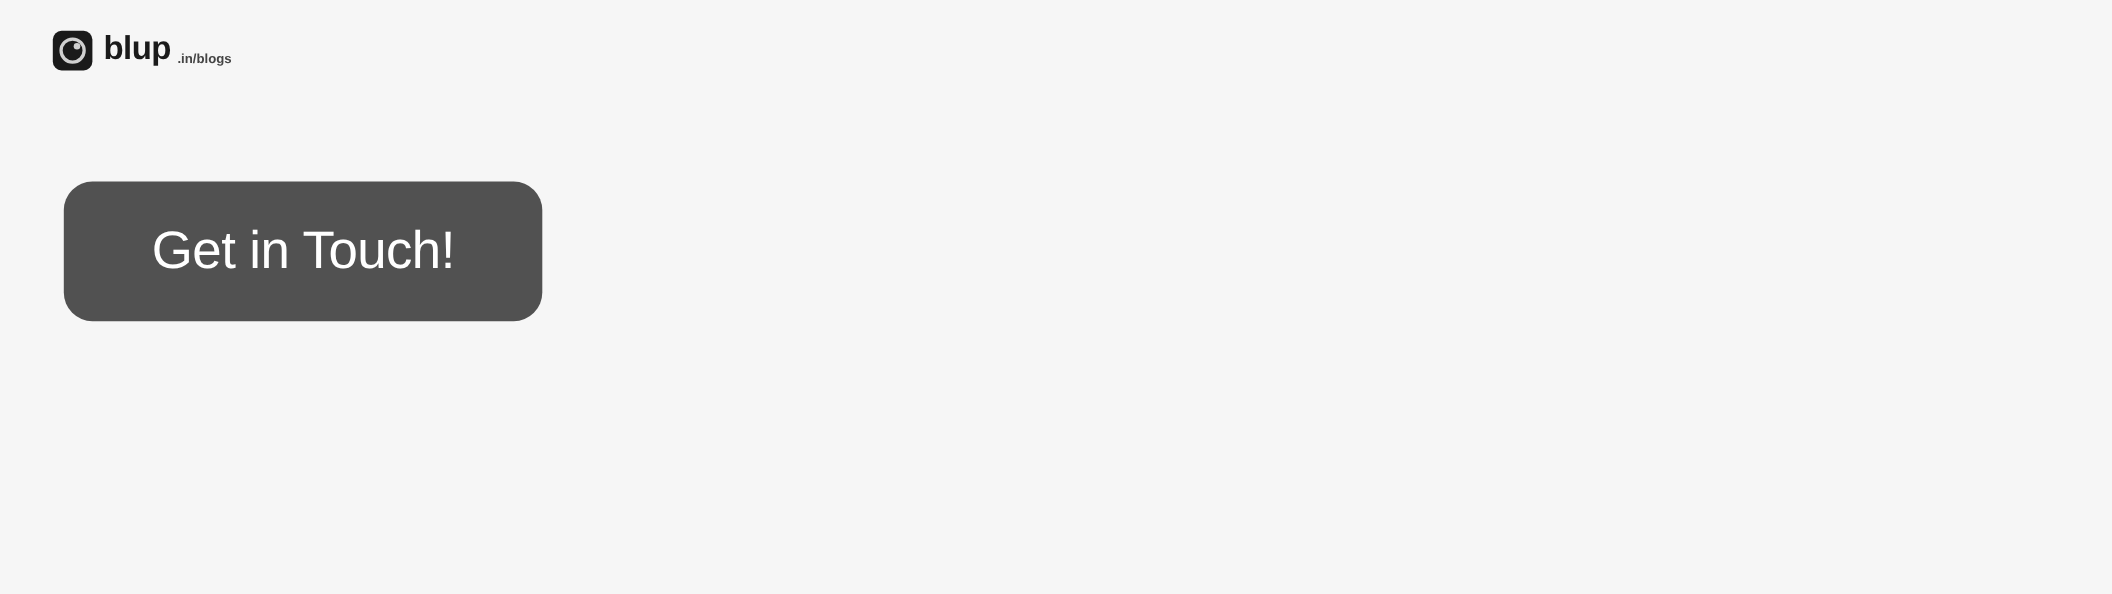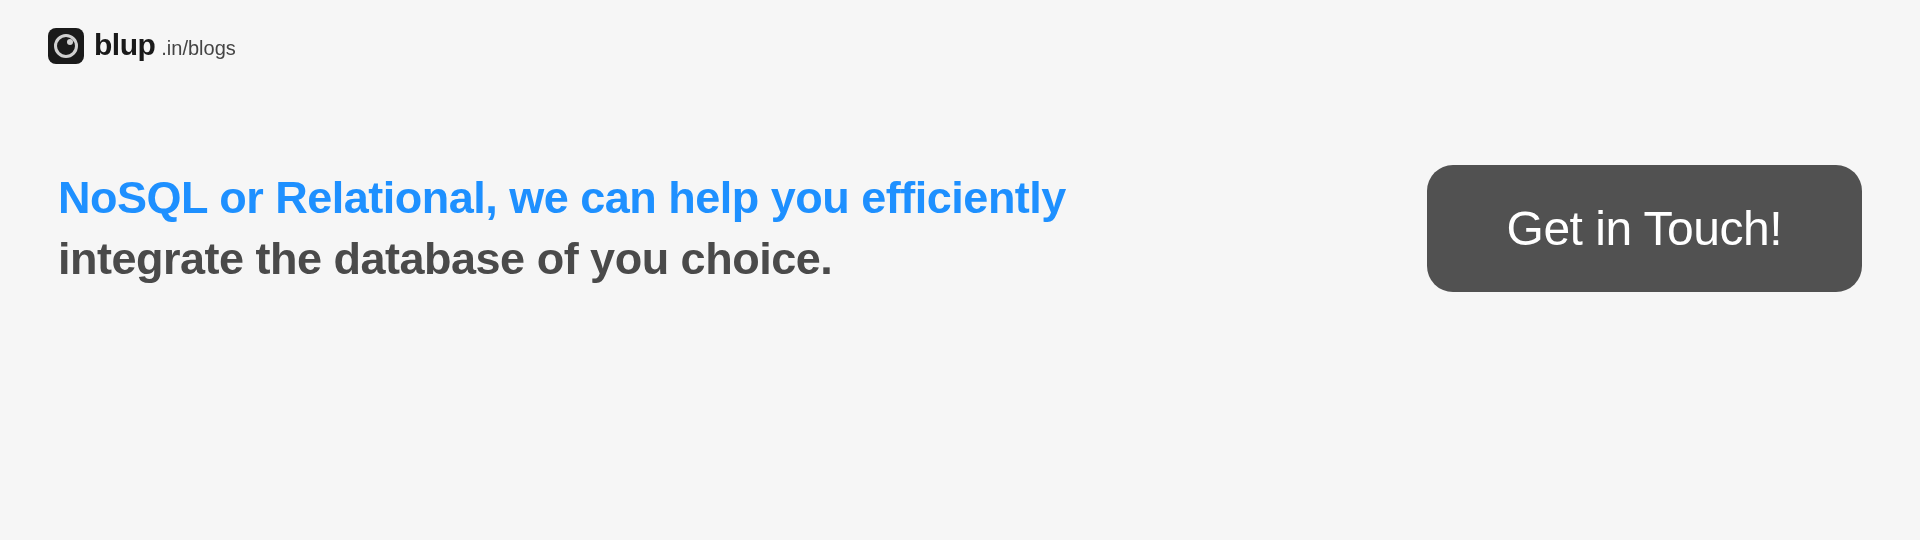--- a/index.html
+++ b/index.html
@@ -50,22 +50,22 @@
       background: #d0d0d0;
       border-radius: 50%;
     }
     .logo-text {
       font-size: 30px;
       font-weight: 700;
       color: #1a1a1a;
       letter-spacing: -0.5px;
     }
     .logo-suffix {
-      font-size: 20px;
-      font-weight: 400;
+      font-size: 12px;
+      font-weight: 700;
       color: #444;
       align-self: flex-end;
       margin-bottom: 4px;
       margin-left: -4px;
     }
     .content {
       position: absolute;
       top: 165px;
       left: 58px;
       right: 58px;
@@ -105,17 +105,14 @@
 
 <div class="logo-area">
   <div class="logo-icon">
     <div class="logo-icon-inner"></div>
   </div>
   <span class="logo-text">blup</span>
   <span class="logo-suffix">.in/blogs</span>
 </div>
 
 <div class="content">
-  <div class="headline">
-    <span class="headline-highlight">NoSQL or Relational, we can help you efficiently</span><span class="headline-rest"> integrate the database of you choice.</span>
-  </div>
   <button class="cta-button">Get in Touch!</button>
 </div>
 
 </body></html>

